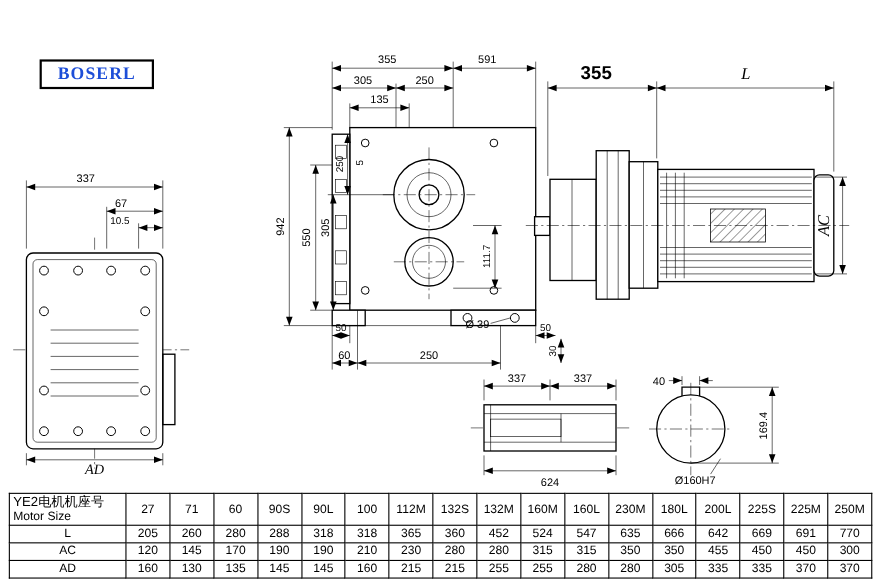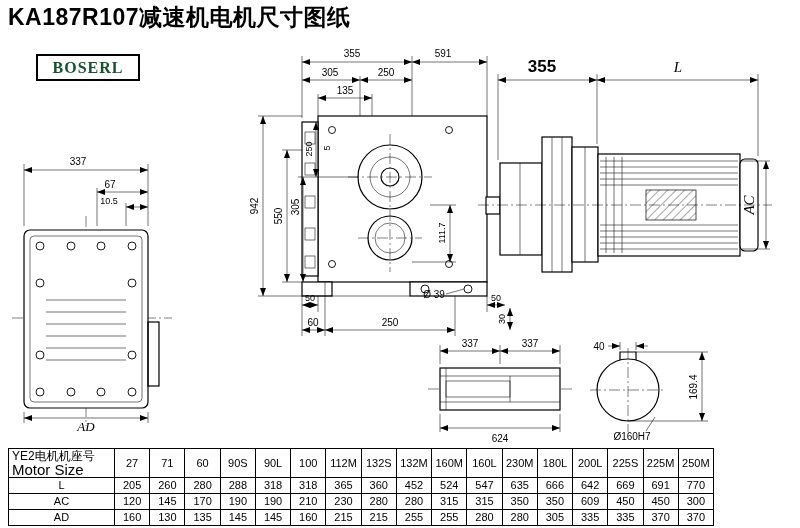--- a/index.html
+++ b/index.html
@@ -1,49 +1,48 @@
 <!DOCTYPE html>
 <html><head>
 <meta charset="utf-8">
 <style>
   * { margin:0; padding:0; box-sizing:border-box; }
   html,body { background:#fff; }
   body { width:800px; height:528px; font-family:"Liberation Sans",sans-serif; }
   .sheet { position:relative; width:800px; height:528px; background:#fff; overflow:hidden; }
   .title { position:absolute; left:8px; top:2px; font-size:23px; font-weight:bold; color:#000; letter-spacing:.5px; white-space:nowrap; }
   .logo { position:absolute; left:36px; top:54px; width:104px; height:27px; border:2px solid #000; display:flex; align-items:center; justify-content:center; background:#fff; }
-  .logo span { font-family:"Liberation Serif",serif; font-weight:bold; font-size:16px; color:#14532d; letter-spacing:1px; }
+  .logo span { font-family:"Liberation Serif",serif; font-weight:bold; font-size:16px; color:#1d4ed8; letter-spacing:1px; }
   svg.draw { position:absolute; left:0; top:0; }
 
   
   .ln  { stroke:#000; stroke-width:1.2; fill:none; }
   .lnf { stroke:#000; stroke-width:1.2; fill:#fff; }
   .tn  { stroke:#000; stroke-width:.55; fill:none; }
   .dm  { stroke:#000; stroke-width:.55; fill:none; }
   .cl  { stroke:#000; stroke-width:.5; fill:none; stroke-dasharray:11 3 2 3; }
   .hole{ stroke:#000; stroke-width:.9; fill:#fff; }
   svg text { fill:#000; font-family:"Liberation Sans",sans-serif; }
   .d   { font-size:10px; text-anchor:middle; }
   .d9  { font-size:9px;  text-anchor:middle; }
   .big { font-size:17px; font-weight:bold; text-anchor:middle; }
   .ser { font-family:"Liberation Serif",serif; font-style:italic; font-size:15px; text-anchor:middle; }
   .ad  { font-family:"Liberation Serif",serif; font-style:italic; font-size:13px; text-anchor:middle; }
 
-  table.dim-table { position:absolute; left:8px; top:448px; width:706px; border-collapse:collapse; table-layout:fixed; background:#fff; }
+  table.dim-table { position:absolute; left:8px; top:448px; width:785px; border-collapse:collapse; table-layout:fixed; background:#fff; }
   .dim-table th, .dim-table td { border:1px solid #000; text-align:center; font-size:11px; font-weight:normal; color:#000; padding:0; height:16px; line-height:15px; overflow:hidden; white-space:nowrap; }
   .dim-table tr.hdr th { height:29px; }
   .dim-table .first { width:106px; text-align:left; padding-left:3px; }
   .dim-table .first div { line-height:14px; font-size:12px; }
-  .dim-table .first div:last-child { font-size:15px; }
+  .dim-table .first div:last-child { font-size:11px; }
 </style>
 </head>
 <body>
 
 <div class="sheet">
-  <div class="title">KA187R107减速机电机尺寸图纸</div>
   <div class="logo">
     <span>BOSERL</span>
   </div>
 
   <svg class="draw" width="800" height="447" viewBox="0 0 800 447">
     <defs>
       <marker id="aE" markerUnits="userSpaceOnUse" markerWidth="10" markerHeight="8" refX="9" refY="4" orient="auto">
           <path d="M1,1 L9,4 L1,7 Z" fill="#000"></path>
         </marker>
       <marker id="aS" markerUnits="userSpaceOnUse" markerWidth="10" markerHeight="8" refX="1" refY="4" orient="auto">
@@ -263,21 +262,21 @@
           <td>190</td>
           <td>190</td>
           <td>210</td>
           <td>230</td>
           <td>280</td>
           <td>280</td>
           <td>315</td>
           <td>315</td>
           <td>350</td>
           <td>350</td>
-          <td>609</td>
+          <td>455</td>
           <td>450</td>
           <td>450</td>
           <td>300</td>
         </tr>
         <tr>
           <th>AD</th>
           <td>160</td>
           <td>130</td>
           <td>135</td>
           <td>145</td>

